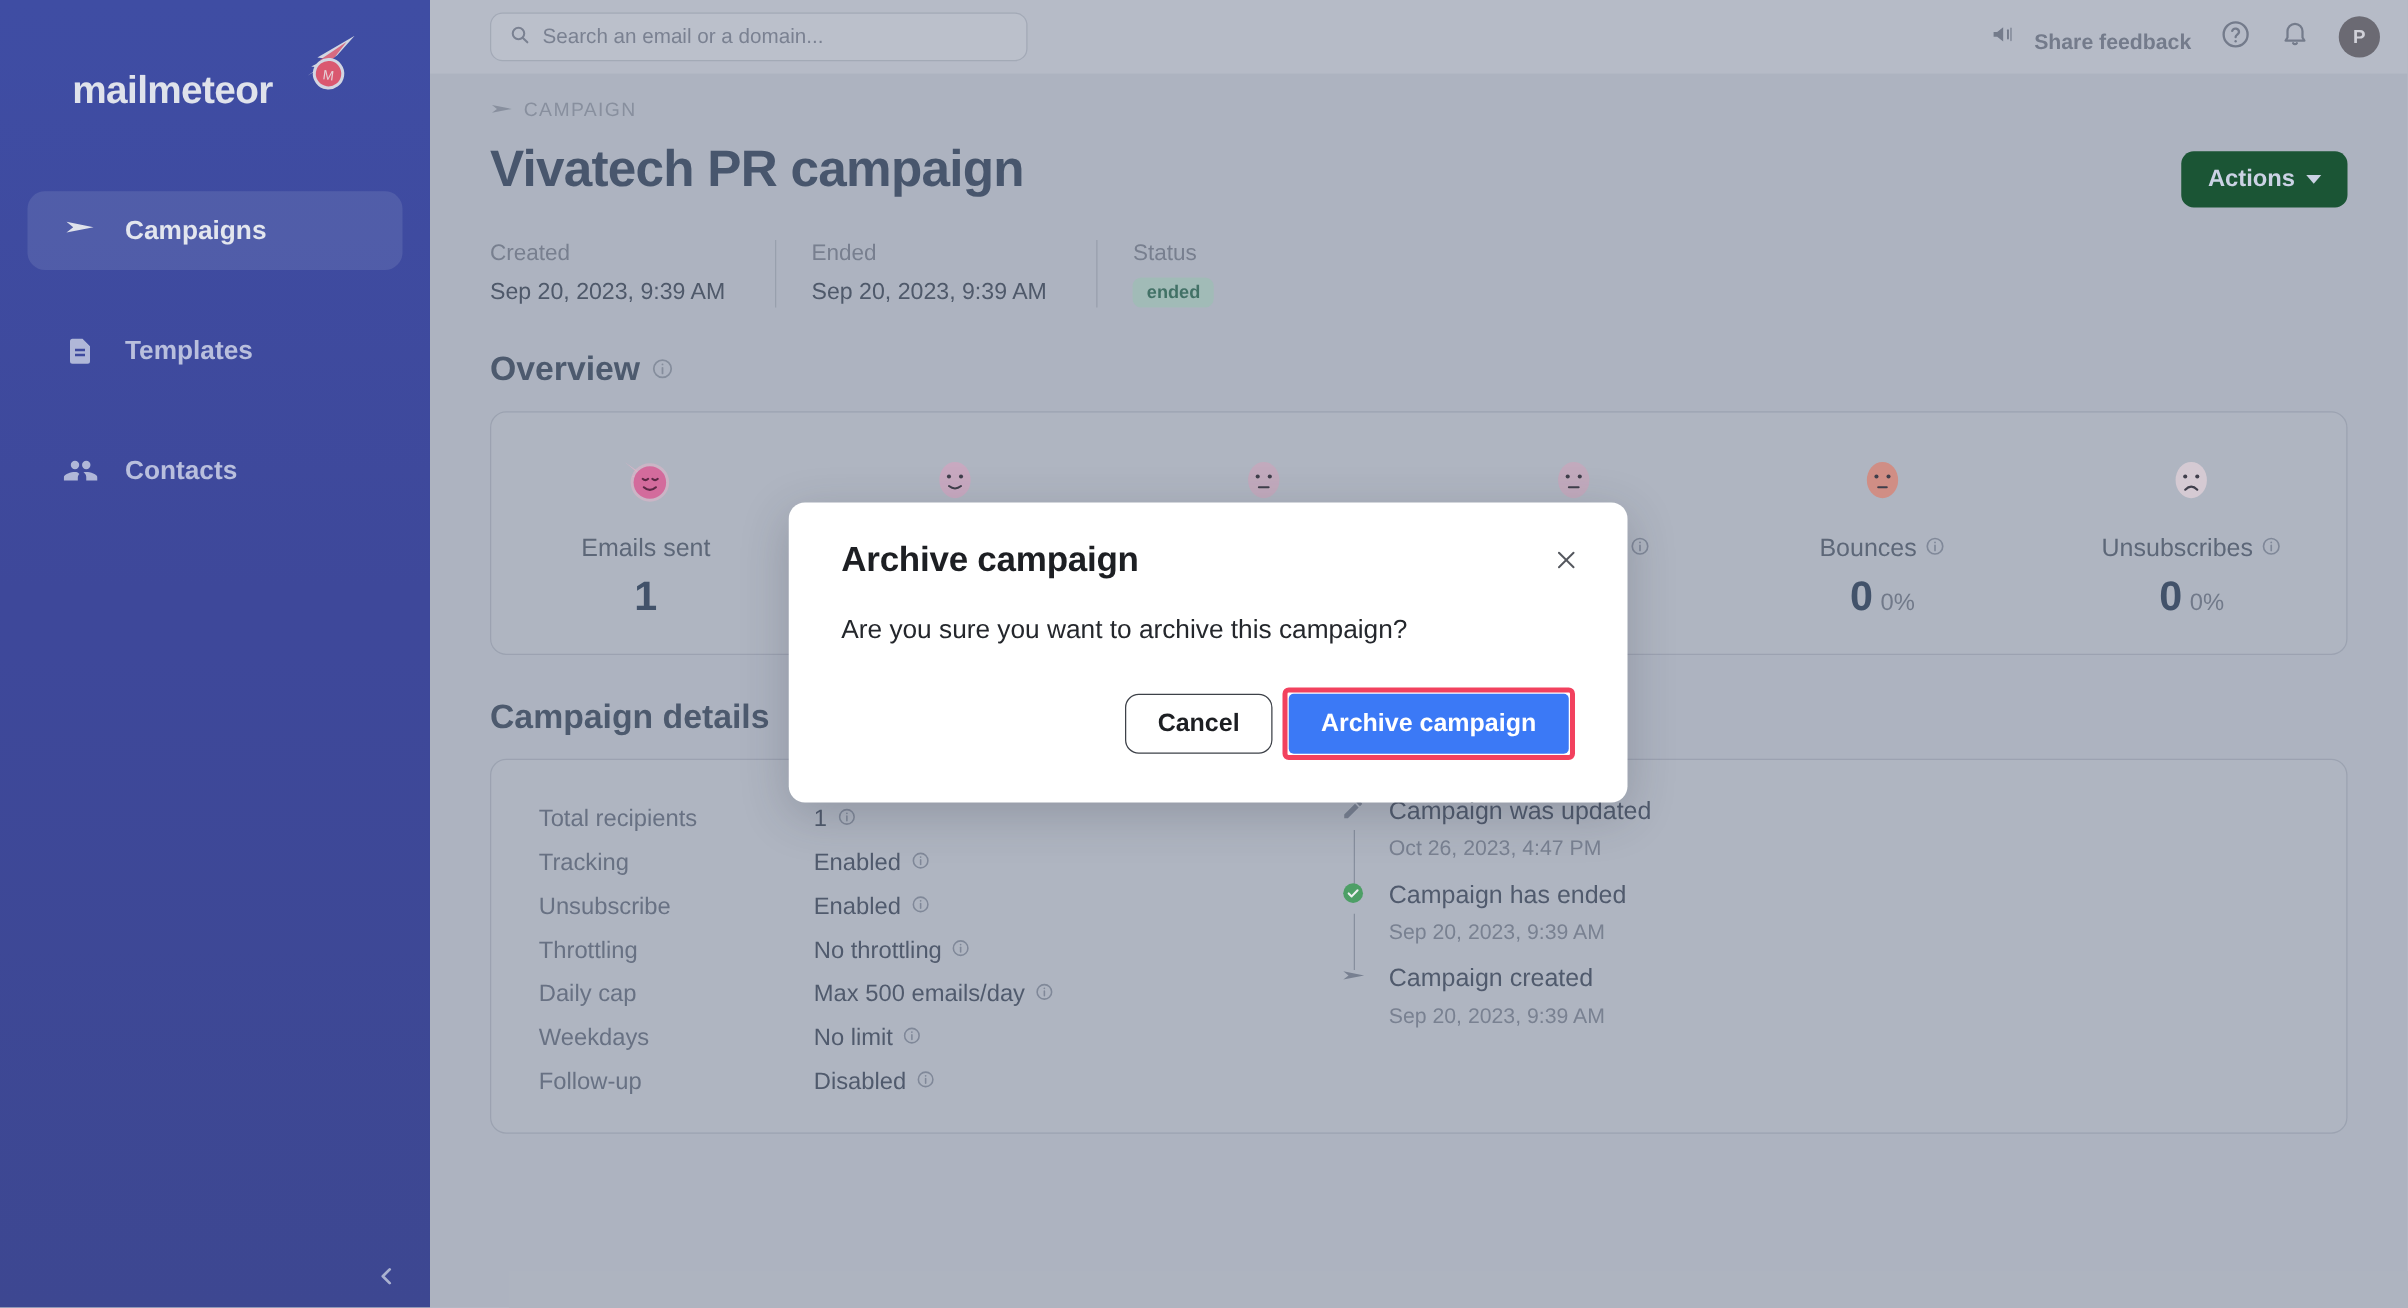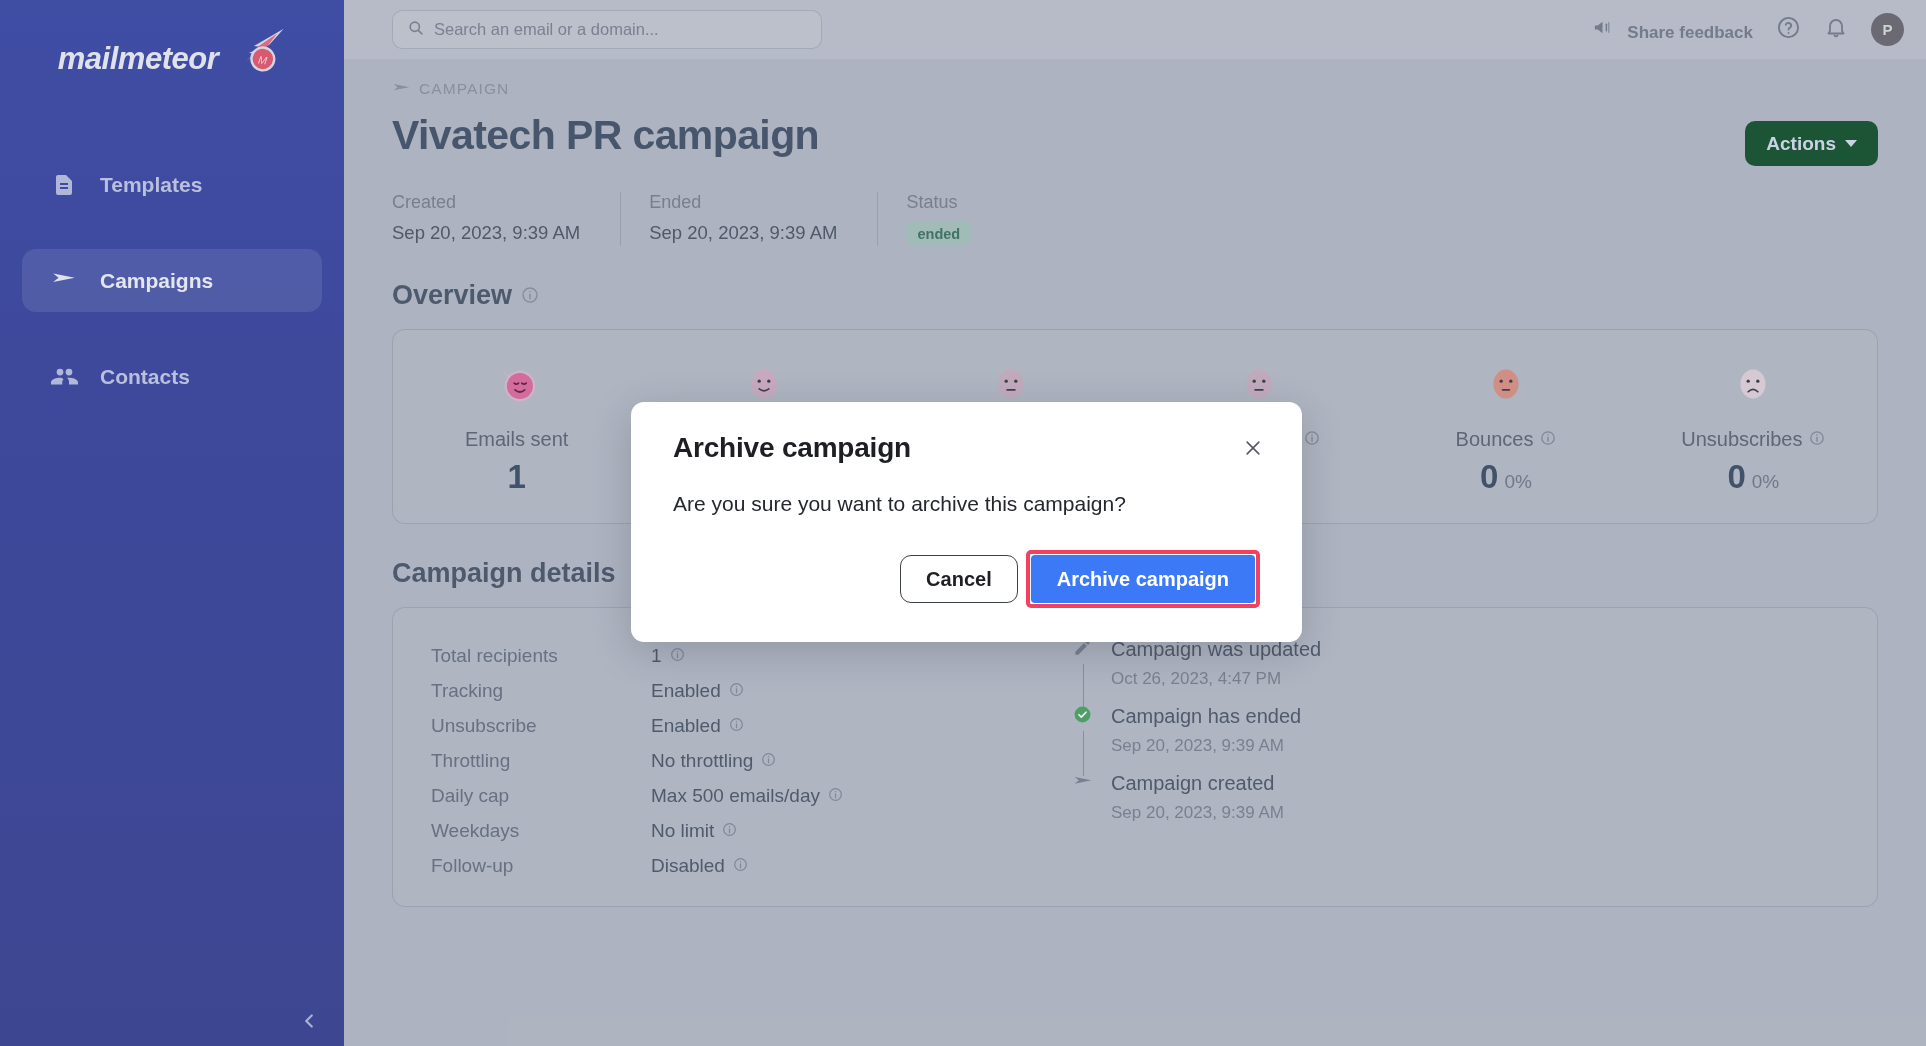--- a/index.html
+++ b/index.html
@@ -13,23 +13,22 @@
 
   
   #sidebar {
     position: absolute; left: 0; top: 0;
     width: 344px; height: 1046px;
     background: linear-gradient(180deg, #3b4aa8 0%, #3a459e 45%, #394394 100%);
     overflow: hidden;
   }
   .logo-wrap {
     position: absolute; left: 0; top: 28px; width: 344px;
-    display: flex; align-items: center; justify-content: center;
+    display: flex; align-items: flex-end; justify-content: center;
     gap: 6px;
-    font-style: italic;
   }
   .logo-text {
     font-size: 31px; font-weight: 700; color: #eef0f8;
     letter-spacing: -0.5px;
   }
   .logo-mark { width: 62px; height: 62px; position: relative; top: -7px; }
 
   .nav { position: absolute; left: 22px; top: 153px; width: 300px; }
   .nav-item {
     display: flex; align-items: center; gap: 22px;
@@ -243,36 +242,36 @@
             <path d="M52 10 L32 28 L40 28 L30 36 L44 24 Z" fill="#e8566f" opacity="0.85"></path>
             <circle cx="41" cy="38" r="13" fill="#dfe2ee"></circle>
             <circle cx="41" cy="38" r="10.5" fill="#e8566f"></circle>
             <text x="41" y="43" font-size="11" fill="#f6dfe4" text-anchor="middle" font-family="Liberation Sans, sans-serif">M</text>
           </g>
         </svg>
       </span>
     </div>
 
     <div class="nav">
+      <div class="nav-item active">
+        <span class="nav-ico">
+          <svg viewBox="0 0 24 24" width="26" height="26" fill="#eef0f8">
+              <path d="M2 5l20 4-20 4 5-4z"></path>
+            </svg>
+        </span>
+        <span class="nav-label">Campaigns</span>
+      </div>
+
       <div class="nav-item">
         <span class="nav-ico">
           <svg viewBox="0 0 24 24" width="24" height="24" fill="#b9c0e2">
               <path d="M14 2H6a2 2 0 0 0-2 2v16a2 2 0 0 0 2 2h12a2 2 0 0 0 2-2V8l-6-6zm-6 12h8v2H8v-2zm0-4h8v2H8v-2z"></path>
             </svg>
         </span>
         <span class="nav-label">Templates</span>
-      </div>
-
-      <div class="nav-item active">
-        <span class="nav-ico">
-          <svg viewBox="0 0 24 24" width="26" height="26" fill="#eef0f8">
-              <path d="M2 5l20 4-20 4 5-4z"></path>
-            </svg>
-        </span>
-        <span class="nav-label">Campaigns</span>
       </div>
 
       <div class="nav-item">
         <span class="nav-ico">
           <svg viewBox="0 0 24 24" width="27" height="27" fill="#b9c0e2">
               <path d="M16 11a3 3 0 1 0 0-6 3 3 0 0 0 0 6zm-8 0a3 3 0 1 0 0-6 3 3 0 0 0 0 6zm0 2c-2.7 0-8 1.3-8 4v2h10v-2c0-1 .4-1.9 1.1-2.6C10.2 13.1 9 13 8 13zm8 0c-.6 0-1.3.1-2 .2 1.2.9 2 2 2 3.3V19h8v-2c0-2.7-5.3-4-8-4z"></path>
             </svg>
         </span>
         <span class="nav-label">Contacts</span>
       </div>

